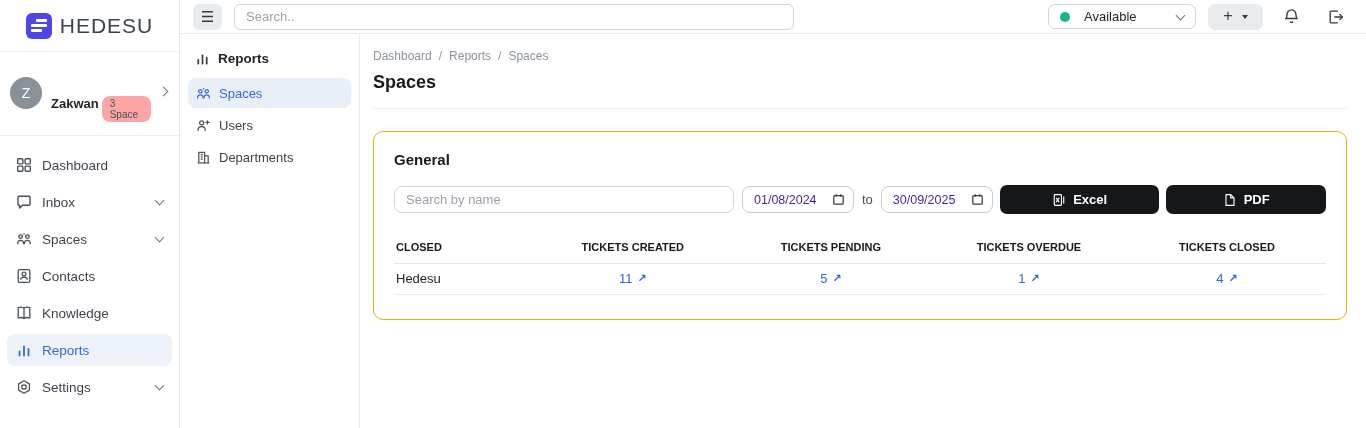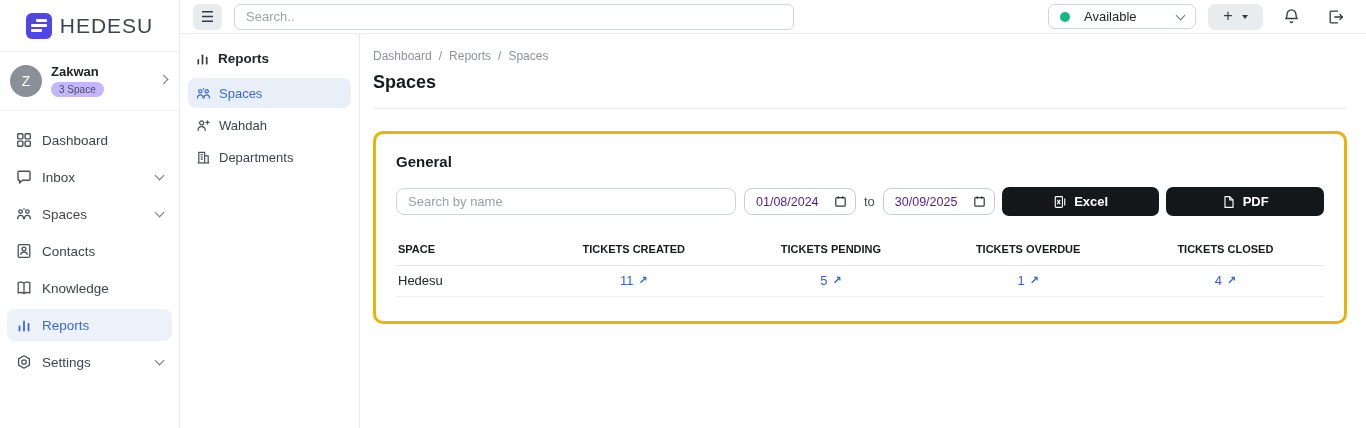--- a/index.html
+++ b/index.html
@@ -16,23 +16,23 @@
   .logo-row { height:52px; display:flex; align-items:center; justify-content:center; gap:8px; border-bottom:1px solid #edf0f3; }
   .logo-mark { width:26px; height:26px; border-radius:6px; background:#4f46e5; display:flex; flex-direction:column; justify-content:center; gap:2px; padding:5px; }
   .logo-mark .bar { height:3px; border-radius:1px; background:#fff; }
   .logo-mark .bar.b1 { width:70%; align-self:flex-end; }
   .logo-mark .bar.b2 { width:100%; }
   .logo-mark .bar.b3 { width:70%; align-self:flex-start; }
   .logo-text { font-size:21px; letter-spacing:1px; color:#3d434d; font-weight:500; }
 
   .user-row { display:flex; align-items:center; gap:9px; padding:12px 12px 13px 10px; border-bottom:1px solid #edf0f3; cursor:pointer; }
   .avatar { width:32px; height:32px; border-radius:50%; background:#8a9097; color:#fff; font-size:14px; display:flex; align-items:center; justify-content:center; }
-  .user-info { flex:1; display:flex; flex-direction:column; gap:3px; }
+  .user-info { flex:1; display:flex; flex-direction:row; gap:3px;margin-top:32px; }
   .user-name { font-size:13px; font-weight:bold; color:#212529; }
-  .user-badge { align-self:flex-start; font-size:10px; color:#495057; background:#c4b5fd; border-radius:8px; padding:2px 8px; }
+  .user-badge { align-self:flex-start; font-size:10px; color:#495057; background:#fca5a5; border-radius:8px; padding:2px 8px; }
 
   .chev { display:inline-block; width:7px; height:7px; border-right:1.6px solid #6c757d; border-bottom:1.6px solid #6c757d; transform:rotate(45deg); margin-top:-3px; }
   .chev.right { transform:rotate(-45deg); }
 
   .nav { padding:13px 7px; display:flex; flex-direction:column; gap:5px; }
   .nav-item { height:32px; display:flex; align-items:center; gap:10px; padding:0 9px; border-radius:8px; font-size:13.5px; color:#3d434d; cursor:pointer; }
   .nav-item svg { flex:0 0 16px; color:#4a5058; }
   .nav-item .lbl { flex:1; }
   .nav-item.active { background:#ecf1fa; color:#3a6ad0; }
   .nav-item.active svg { color:#3a6ad0; }
@@ -63,21 +63,21 @@
   .sub-item.active { background:#e9eff9; color:#3a6ad0; }
   .sub-item.active svg { color:#3a6ad0; }
 
   
   .main { flex:1; padding:15px 19px 0 13px; min-width:0; }
   .breadcrumb { display:flex; align-items:center; gap:7px; font-size:12px; color:#8a929e; }
   .breadcrumb .crumb-link { cursor:pointer; }
   .page-title { margin-top:9px; font-size:18px; font-weight:bold; color:#16191d; }
   .title-divider { margin-top:15px; border-top:1px solid #e9ecef; }
 
-  .card { margin-top:22px; border:3px solid #eab308; border-radius:10px; background:#fff; padding:19px 20px 24px; box-shadow:0 1px 2px rgba(16,24,40,.03); }
+  .card { margin-top:22px; border:1px solid #eab308; border-radius:10px; background:#fff; padding:19px 20px 24px; box-shadow:0 1px 2px rgba(16,24,40,.03); }
   .card-heading { font-size:15px; font-weight:bold; color:#16191d; }
 
   .filter-row { margin-top:17px; display:flex; align-items:center; }
   .search-name { width:340px; height:27px; border:1px solid #ced4da; border-radius:8px; padding:0 11px; font-size:13px; outline:none; font-family:inherit; color:#212529; }
   .search-name::placeholder { color:#9aa1ab; }
   .date-box { width:112px; height:27px; border:1px solid #c6cdd4; border-radius:8px; display:flex; align-items:center; gap:6px; padding:0 8px 0 11px; margin-left:8px; cursor:pointer; background:#fff; }
   .date-box:first-of-type { margin-left:8px; }
   .date-value { flex:1; font-size:12.5px; color:#4c1d95; }
   .date-box svg { color:#343a40; }
   .to-label { font-size:13px; color:#495057; margin:0 8px; }
@@ -230,21 +230,21 @@
             </svg>
           <span>Spaces</span>
         </div>
         <div class="sub-item">
           <svg width="15" height="15" viewBox="0 0 16 16" fill="none" stroke="currentColor" stroke-width="1.3" stroke-linecap="round">
               <circle cx="6" cy="5.2" r="2.1"></circle>
               <path d="M2.2 13.2c0-2.5 1.8-3.9 3.8-3.9s3.8 1.4 3.8 3.9"></path>
               <path d="M12.2 3v3.4"></path>
               <path d="M10.5 4.7h3.4"></path>
             </svg>
-          <span>Wahdah</span>
+          <span>Users</span>
         </div>
         <div class="sub-item">
           <svg width="15" height="15" viewBox="0 0 16 16" fill="none" stroke="currentColor" stroke-width="1.3" stroke-linejoin="round">
               <path d="M3 13.8V2.6h6.2v11.2"></path>
               <path d="M9.2 6.2h3.8v7.6"></path>
               <path d="M1.8 13.8h12.4"></path>
               <path d="M5 5h2.2M5 7.4h2.2M5 9.8h2.2"></path>
             </svg>
           <span>Departments</span>
         </div>
@@ -301,21 +301,21 @@
           <table class="report-table">
             <colgroup>
                 <col style="width:15%">
                 <col style="width:21.25%">
                 <col style="width:21.25%">
                 <col style="width:21.25%">
                 <col style="width:21.25%">
               </colgroup>
             <thead>
               <tr>
-                <th>SPACE</th>
+                <th>CLOSED</th>
                 <th>TICKETS CREATED</th>
                 <th>TICKETS PENDING</th>
                 <th>TICKETS OVERDUE</th>
                 <th>TICKETS CLOSED</th>
               </tr>
             </thead>
             <tbody>
               <tr>
                 <td>Hedesu</td>
                 <td><span class="num-link">

